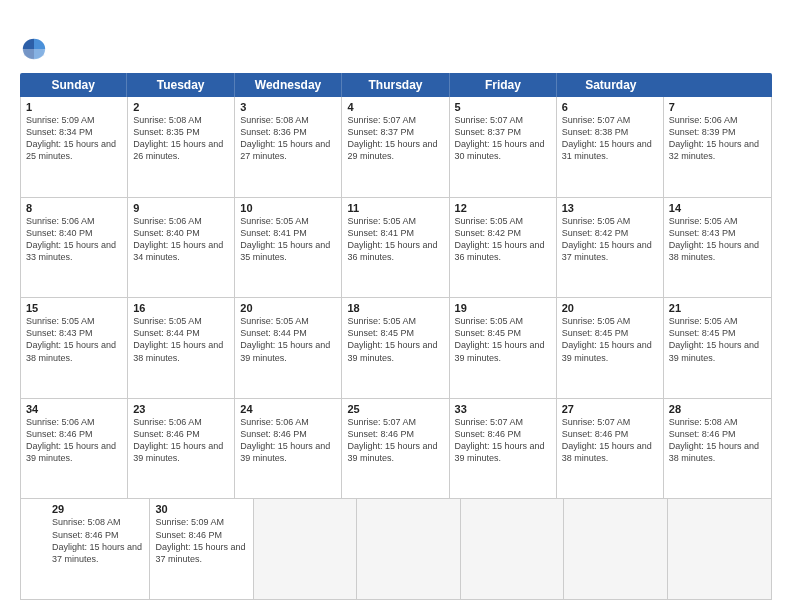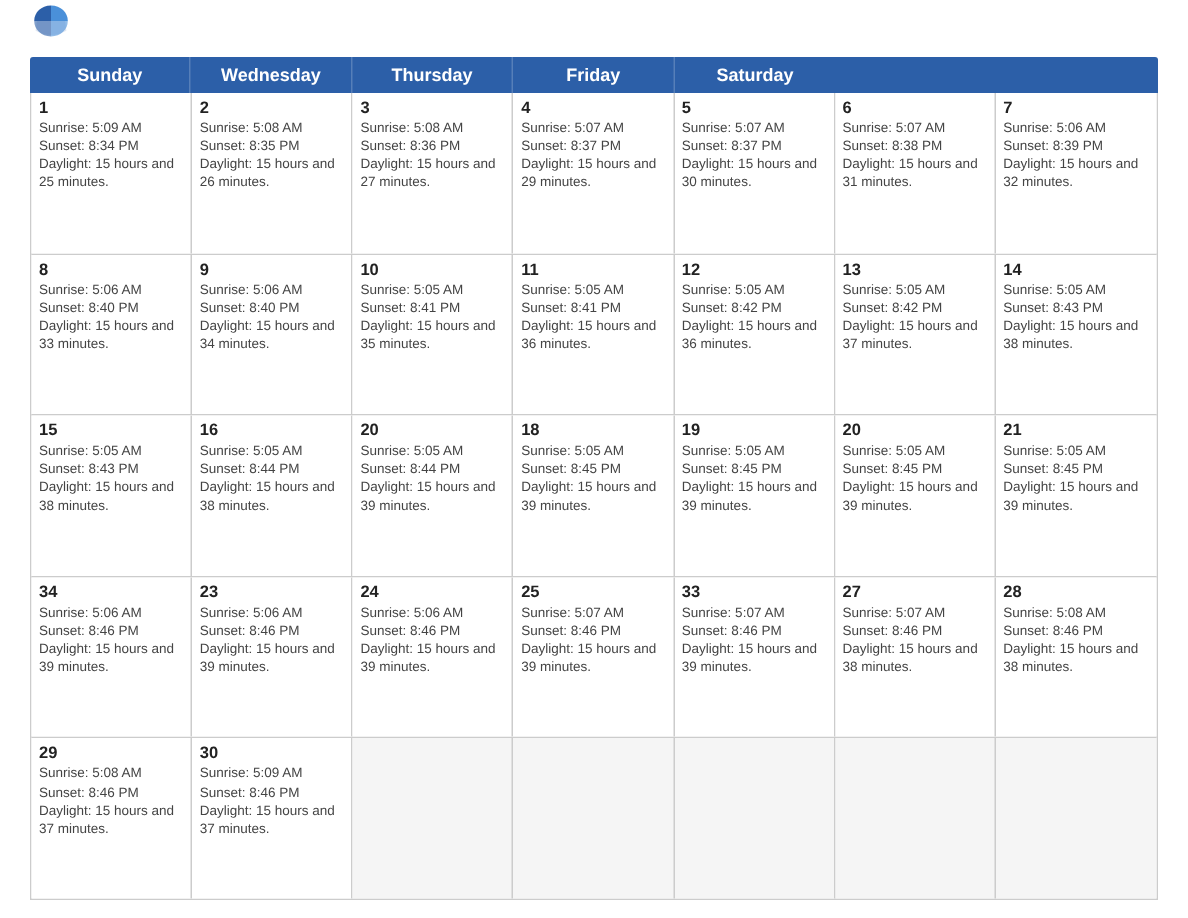--- a/index.html
+++ b/index.html
@@ -6,21 +6,21 @@
     body {
       font-family: Arial, sans-serif;
       background: #fff;
       width: 792px;
       height: 612px;
       overflow: hidden;
     }
     .page {
       width: 792px;
       height: 612px;
-      padding: 0 20px 12px 20px;
+      padding: 35px 20px 12px 20px;
       display: flex;
       flex-direction: column;
     }
     .header {
       display: flex;
       justify-content: space-between;
       align-items: flex-start;
       margin-bottom: 10px;
     }
     .logo {
@@ -87,21 +87,21 @@
       flex-direction: column;
       border: 1px solid #ccc;
       border-top: none;
     }
     .cal-row {
       display: grid;
       grid-template-columns: repeat(7, 1fr);
       flex: 1;
       border-bottom: 1px solid #ccc;
     }
-    .cal-row:last-child { border-bottom: none; }
+    .cal-row:last-child { border-bottom: none; margin-left: 26px; }
     .cal-cell {
       padding: 4px 5px 3px 5px;
       border-right: 1px solid #ccc;
       font-size: 9.5px;
       color: #333;
       overflow: hidden;
       background: #fff;
     }
     .cal-cell:last-child { border-right: none; }
     .cal-cell.empty { background: #f5f5f5; }
@@ -137,20 +137,21 @@
     </div>
     <div class="title-block">
       <div class="month-title"></div>
       <div class="location"></div>
     </div>
   </div>
 
   <div class="calendar">
     <div class="cal-header">
     <div class="cal-header-cell">Sunday</div>
+        <div class="cal-header-cell">Tuesday</div>
         <div class="cal-header-cell">Wednesday</div>
         <div class="cal-header-cell">Thursday</div>
         <div class="cal-header-cell">Friday</div>
         <div class="cal-header-cell">Saturday</div>
       </div>
     <div class="cal-body">
     <div class="cal-row">
           <div class="cal-cell">
             <div class="day-num">1</div>
             <div class="day-info" style="white-space: pre-line;">Sunrise: 5:09 AM

